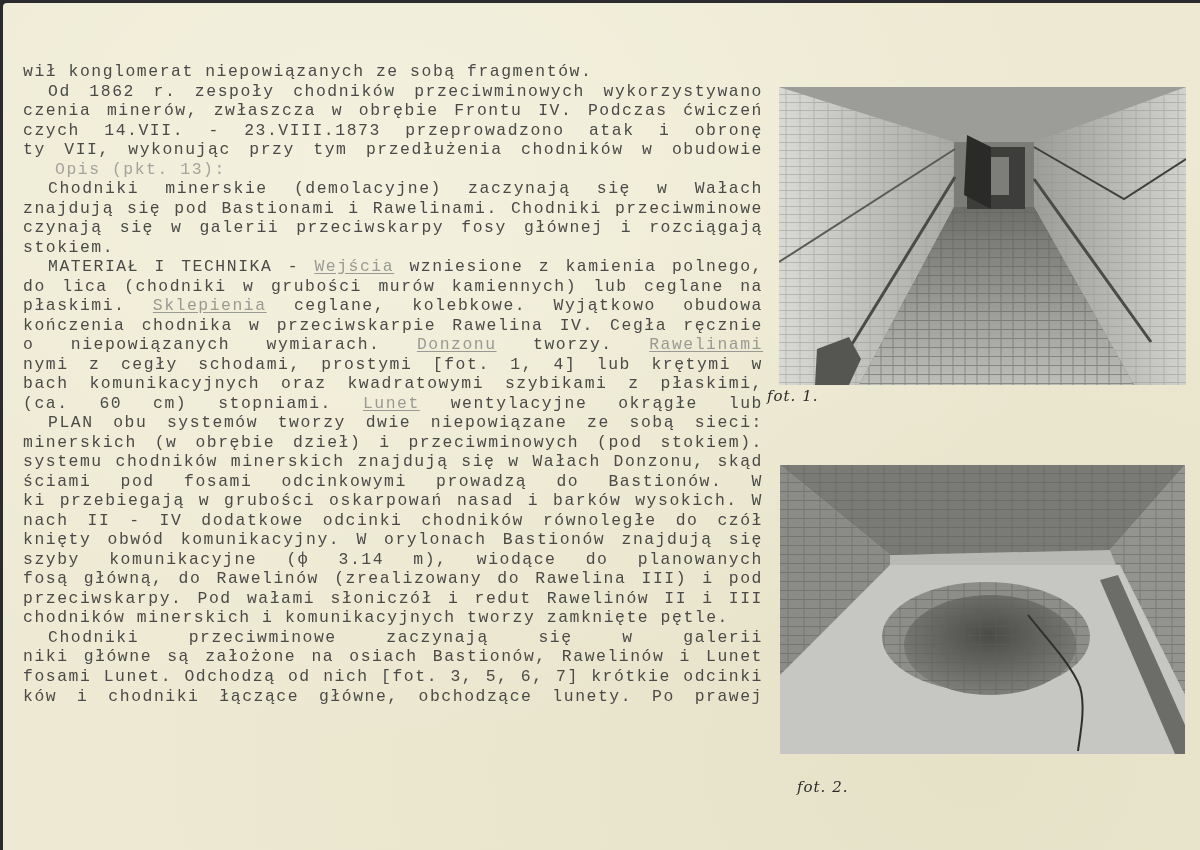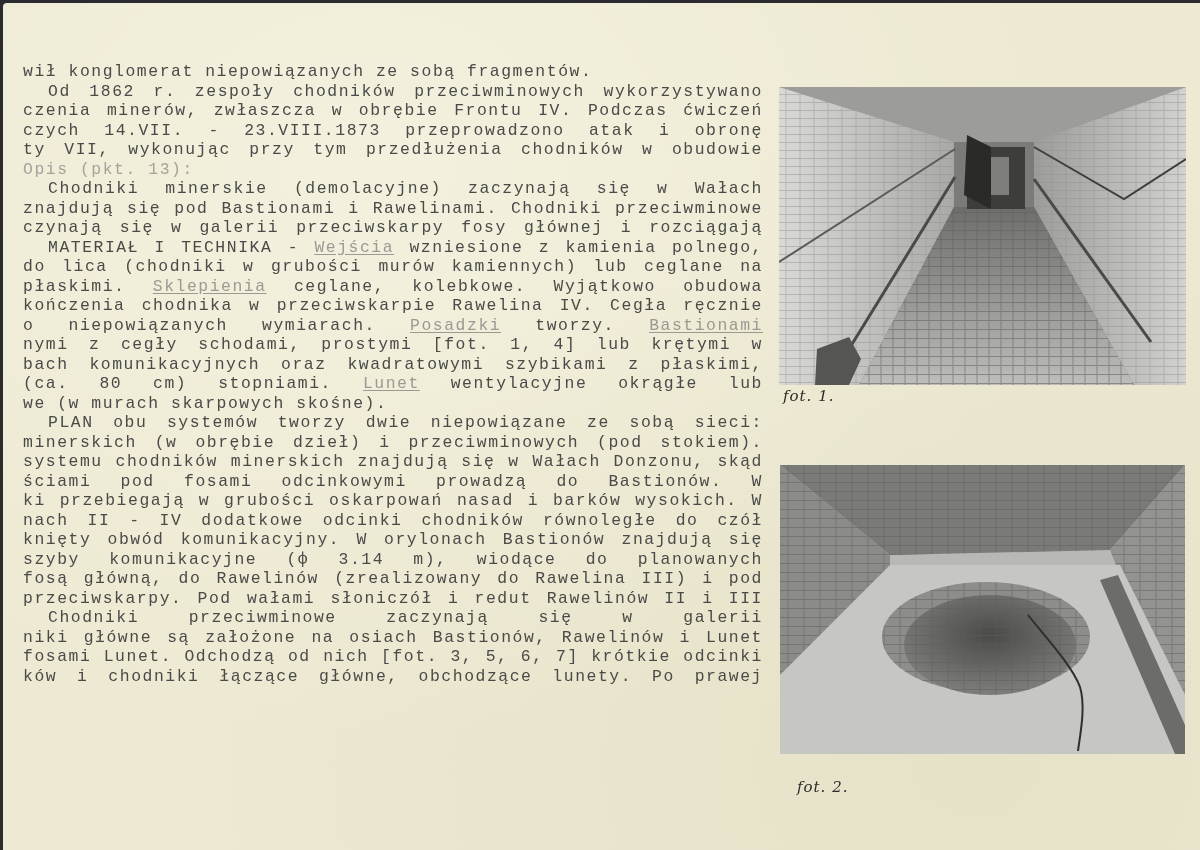--- a/index.html
+++ b/index.html
@@ -24,21 +24,21 @@
   .text-col {
     position:absolute; left:20px; top:59px; width:740px;
     font-family:"Liberation Mono", "DejaVu Sans Mono", monospace;
     font-size:16.4px; line-height:19.52px; color:#4a4a48;
     letter-spacing:1.55px;
   }
   .line { display:block; white-space:pre; height:19.52px; text-align:justify; text-align-last:justify; white-space:normal; overflow:hidden; }
   .line.last { text-align-last:left; }
   .line.indent { padding-left:25px; }
   .u { text-decoration:underline; color:#9a9a94; text-underline-offset:2px; }
-  .faded { color:#a4a39d; }
+  .faded { color:#a4a39d;margin-left:32px; }
 
   .photo {
     position:absolute; overflow:hidden;
     background:#8a8a86;
   }
   .photo svg { display:block; width:100%; height:100%; }
   .caption {
     position:absolute;
     font-family:"DejaVu Serif", serif; font-style:italic;
     font-size:15px; color:#2c2c2a; letter-spacing:1px;
@@ -52,39 +52,40 @@
   <div class="text-col" id="textcol">
       <div class="line last"><span>wił konglomerat niepowiązanych ze sobą fragmentów.</span></div>
       <div class="line indent"><span>Od  1862  r. zespoły chodników przeciwminowych wykorzystywano dla ćwi-</span></div>
       <div class="line"><span>czenia  minerów, zwłaszcza w obrębie Frontu IV.  Podczas ćwiczeń oblężni-</span></div>
       <div class="line"><span>czych 14.VII. - 23.VIII.1873 przeprowadzono atak i obronę podziemną Lune-</span></div>
       <div class="line"><span>ty VII, wykonując przy tym przedłużenia chodników w obudowie drewnianej.</span></div>
       <div class="line last"><span class="faded">Opis (pkt. 13):</span></div>
       <div class="line indent"><span>Chodniki  minerskie  (demolacyjne)  zaczynają  się  w Wałach Donzonu i</span></div>
       <div class="line"><span>znajdują  się  pod Bastionami i Rawelinami. Chodniki przeciwminowe rozpo-</span></div>
       <div class="line"><span>czynają  się  w  galerii  przeciwskarpy fosy głównej i rozciągają się pod</span></div>
+      <div class="line last"><span>stokiem.</span></div>
       <div class="line indent"><span>MATERIAŁ  I  TECHNIKA - </span><span class="u">Wejścia</span><span> wzniesione z kamienia polnego, łamanego</span></div>
       <div class="line"><span>do lica (chodniki w grubości murów kamiennych) lub ceglane na wątku kowa-</span></div>
       <div class="line"><span>płaskimi.  </span><span class="u">Sklepienia</span><span> ceglane, kolebkowe. Wyjątkowo obudowa drewniana za-</span></div>
       <div class="line"><span>kończenia chodnika w przeciwskarpie Rawelina IV. Cegła ręcznie formowana,</span></div>
-      <div class="line"><span>o niepowiązanych wymiarach. </span><span class="u">Posadzki</span><span> tworzy. </span><span class="u">Bastionami</span></div>
+      <div class="line"><span>o niepowiązanych wymiarach. </span><span class="u">Donzonu</span><span> tworzy. </span><span class="u">Rawelinami</span></div>
       <div class="line"><span>nymi  z cegły schodami, prostymi [fot. 1, 4] lub krętymi w okrągłych szy-</span></div>
       <div class="line"><span>bach  komunikacyjnych  oraz  kwadratowymi  szybikami z płaskimi, wysokimi</span></div>
-      <div class="line"><span>(ca. 80 cm) stopniami. </span><span class="u">Lunet</span><span> wentylacyjne okrągłe lub kwadratowe, piono-</span></div>
-      <div class="line last"><span>we (w murach skarpowych skośne).</span></div>
+      <div class="line"><span>(ca. 60 cm) stopniami. </span><span class="u">Lunet</span><span> wentylacyjne okrągłe lub kwadratowe, piono-</span></div>
       <div class="line indent"><span>PLAN  obu  systemów  tworzy dwie niepowiązane ze sobą sieci: chodników</span></div>
       <div class="line"><span>minerskich  (w obrębie dzieł) i przeciwminowych (pod stokiem). Wejścia do</span></div>
       <div class="line"><span>systemu  chodników  minerskich znajdują się w Wałach Donzonu, skąd przej-</span></div>
       <div class="line"><span>ściami pod fosami odcinkowymi prowadzą do Bastionów. W Bastionach chodni-</span></div>
       <div class="line"><span>ki  przebiegają  w grubości oskarpowań nasad i barków wysokich. W Bastio-</span></div>
       <div class="line"><span>nach  II  - IV dodatkowe odcinki chodników równoległe do czół tworzą zam-</span></div>
       <div class="line"><span>knięty  obwód  komunikacyjny.  W orylonach Bastionów znajdują się okrągłe</span></div>
       <div class="line"><span>szyby  komunikacyjne  (ф  3.14 m), wiodące do planowanych komunikacji pod</span></div>
       <div class="line"><span>fosą główną, do Rawelinów (zrealizowany do Rawelina III) i pod umocnienia</span></div>
       <div class="line"><span>przeciwskarpy.  Pod  wałami  słoniczół  i redut Rawelinów II i III system</span></div>
+      <div class="line last"><span>chodników minerskich i komunikacyjnych tworzy zamknięte pętle.</span></div>
       <div class="line indent"><span>Chodniki przeciwminowe zaczynają się w galerii przeciwskarpowej. Chod-</span></div>
       <div class="line"><span>niki  główne  są założone na osiach Bastionów, Rawelinów i Lunet oraz pod</span></div>
       <div class="line"><span>fosami  Lunet. Odchodzą od nich [fot. 3, 5, 6, 7] krótkie odcinki boczni-</span></div>
       <div class="line"><span>ków i chodniki łączące główne, obchodzące lunety. Po prawej stronie nasad</span></div>
     </div>
 
   <div class="photo" style="left:776px; top:84px; width:407px; height:298px;">
     <svg viewBox="0 0 407 298" preserveAspectRatio="none">
       <defs>
         <linearGradient id="lw" x1="0" x2="1">
@@ -126,21 +127,21 @@
       <polygon points="188,48 212,60 212,122 185,108" fill="#2a2a28"></polygon>
 
       <line x1="176" y1="90" x2="70" y2="262" stroke="#4a4a47" stroke-width="3"></line>
       <line x1="255" y1="92" x2="372" y2="255" stroke="#4a4a47" stroke-width="3"></line>
       <polyline points="0,175 176,62" fill="none" stroke="#5a5a57" stroke-width="2"></polyline>
       <polyline points="255,60 345,112 407,72" fill="none" stroke="#3f3f3c" stroke-width="2"></polyline>
 
       <polygon points="38,262 70,250 82,272 70,298 36,298" fill="#555552"></polygon>
     </svg>
   </div>
-  <div class="caption" style="left:780px; top:384px;">fot. 1.</div>
+  <div class="caption" style="left:764px; top:384px;">fot. 1.</div>
 
   <div class="photo" style="left:777px; top:462px; width:405px; height:289px;">
     <svg viewBox="0 0 405 289" preserveAspectRatio="none">
       <defs>
         <pattern id="brick2" width="16" height="9" patternUnits="userSpaceOnUse">
           <path d="M0 8.5H16M8 0V8.5" stroke="#5c5c59" stroke-width="0.9" opacity="0.55"></path>
         </pattern>
         <radialGradient id="hole" cx="0.5" cy="0.4" r="0.6">
           <stop offset="0" stop-color="#4a4a47"></stop>
             <stop offset="1" stop-color="#7e7e7a"></stop>

